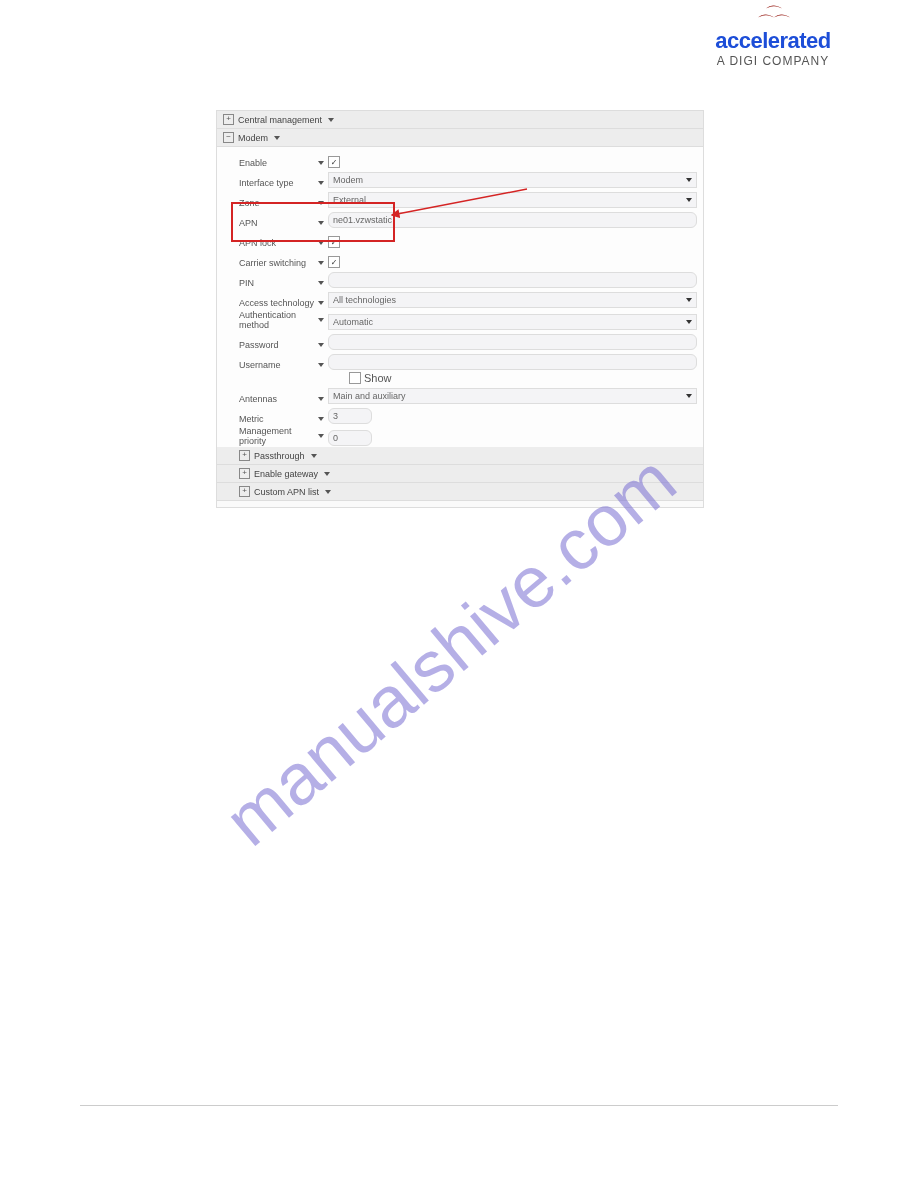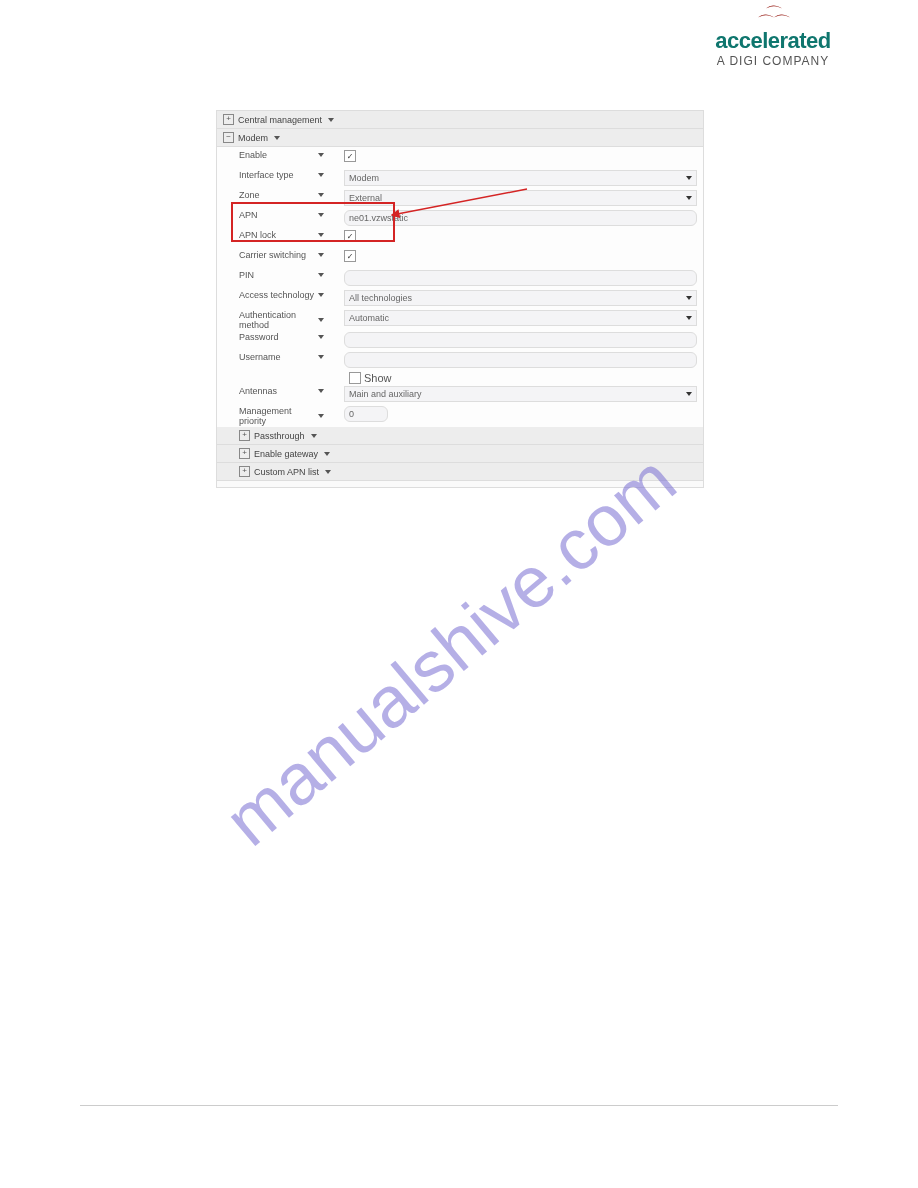--- a/index.html
+++ b/index.html
@@ -24,21 +24,21 @@
   }
   .logo-arc {
     font-size: 18px;
     color: #9e2b24;
     letter-spacing: -2px;
     line-height: 0.5;
   }
   .logo-text {
     font-size: 22px;
     font-weight: bold;
-    color: #0f766e;
+    color: #1d4ed8;
     letter-spacing: -0.5px;
   }
   .logo-sub {
     font-size: 12px;
     color: #555;
     letter-spacing: 1px;
   }
   .screenshot {
     position: absolute;
     top: 110px;
@@ -80,24 +80,23 @@
     border-right: 3px solid transparent;
     border-top: 4px solid #555;
     margin-left: 2px;
   }
   .form-body {
     background: #fdfdfd;
     padding: 2px 0 0 0;
   }
   .row {
     display: flex;
-    align-items: flex-start;
+    align-items: flex-end;
     min-height: 18px;
     padding: 1px 6px 1px 22px;
-    gap: 16px;
   }
   .label-col {
     width: 85px;
     display: flex;
     justify-content: space-between;
     align-items: center;
     font-size: 9px;
     color: #555;
     padding-right: 4px;
   }
@@ -348,20 +347,29 @@
           </div>
         <div class="field-col">
             <div class="sel">
               <span>Main and auxiliary</span>
               <span class="sel-caret"></span>
             </div>
           </div>
       </div>
 
 
+      <div class="row">
+        <div class="label-col">
+            <span>Metric</span>
+            <span class="caret-down"></span>
+          </div>
+        <div class="field-col">
+            <div class="txt small">3</div>
+          </div>
+      </div>
 
 
       <div class="row">
         <div class="label-col">
             <span>Management priority</span>
             <span class="caret-down"></span>
           </div>
         <div class="field-col">
             <div class="txt small">0</div>
           </div>

